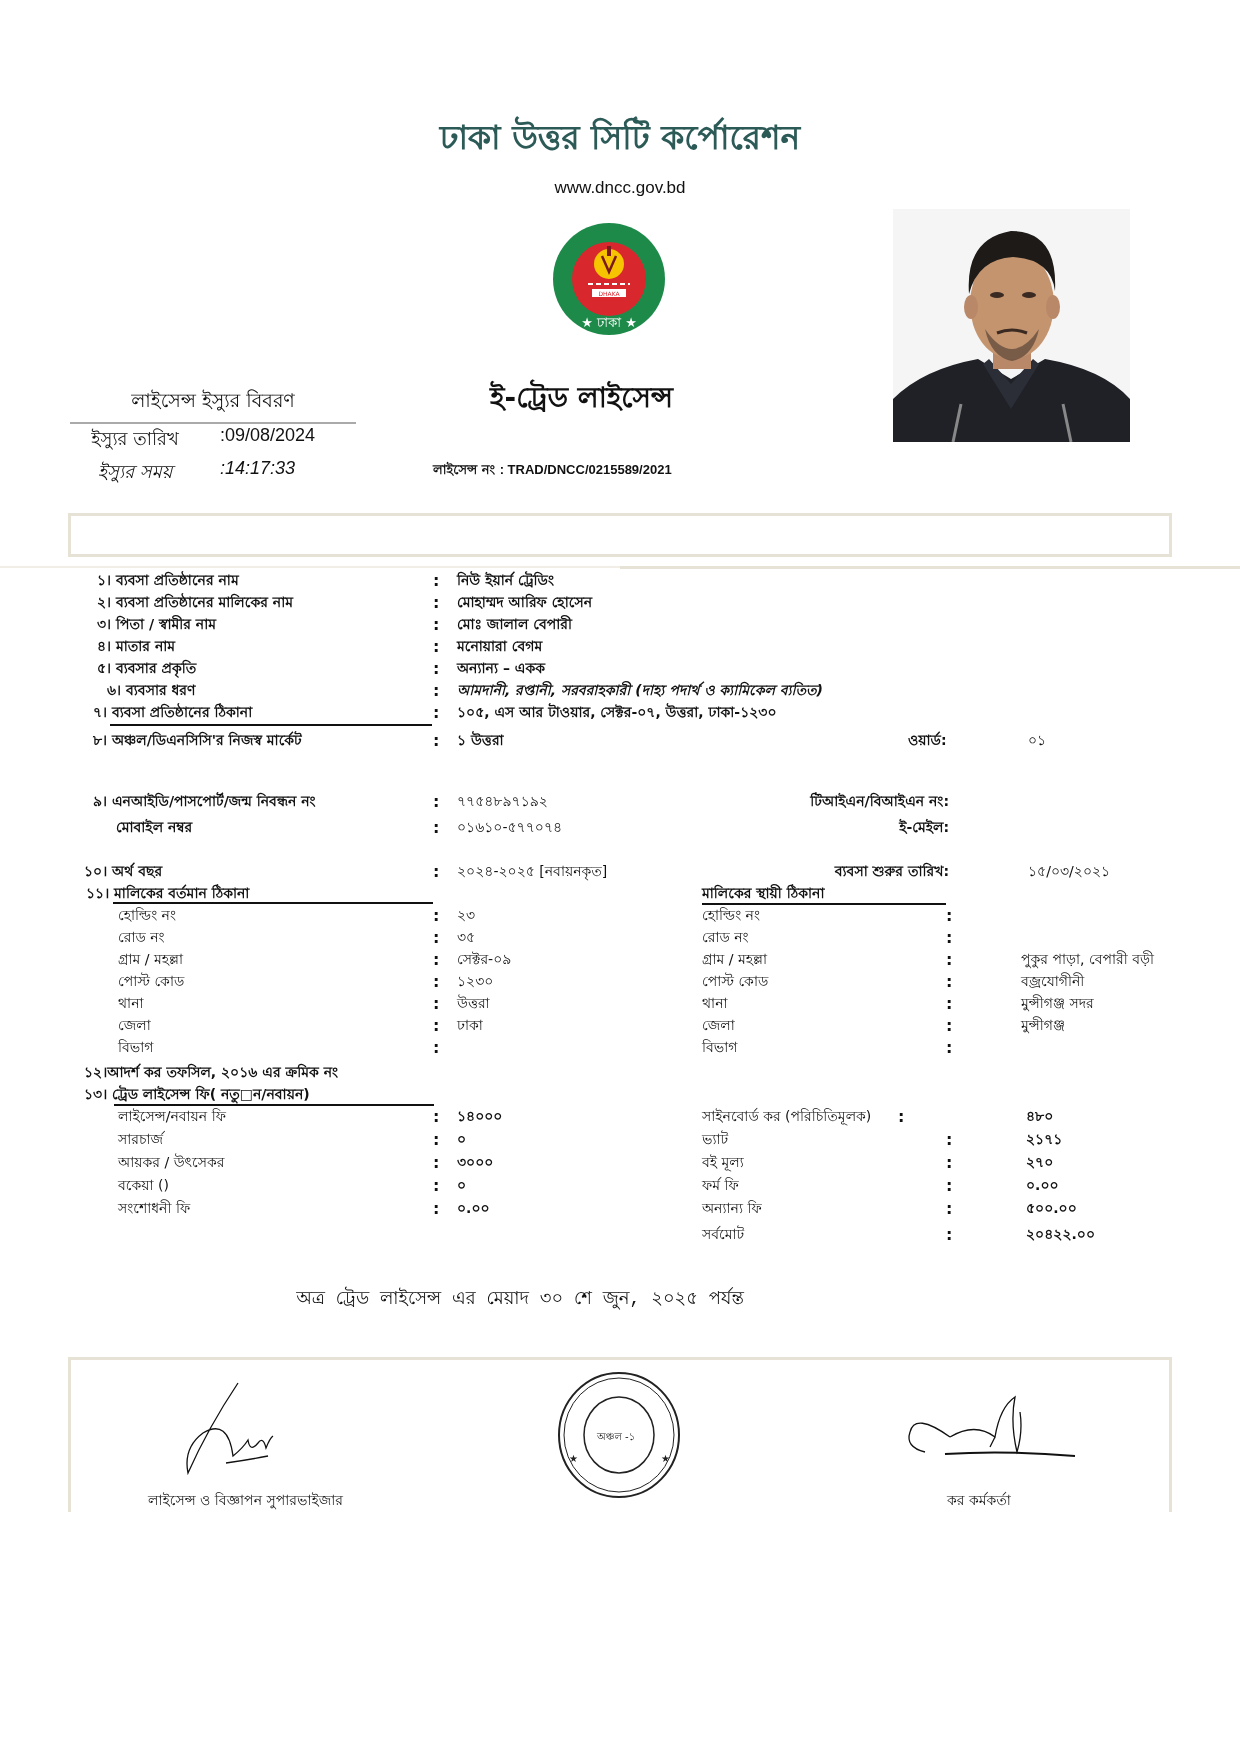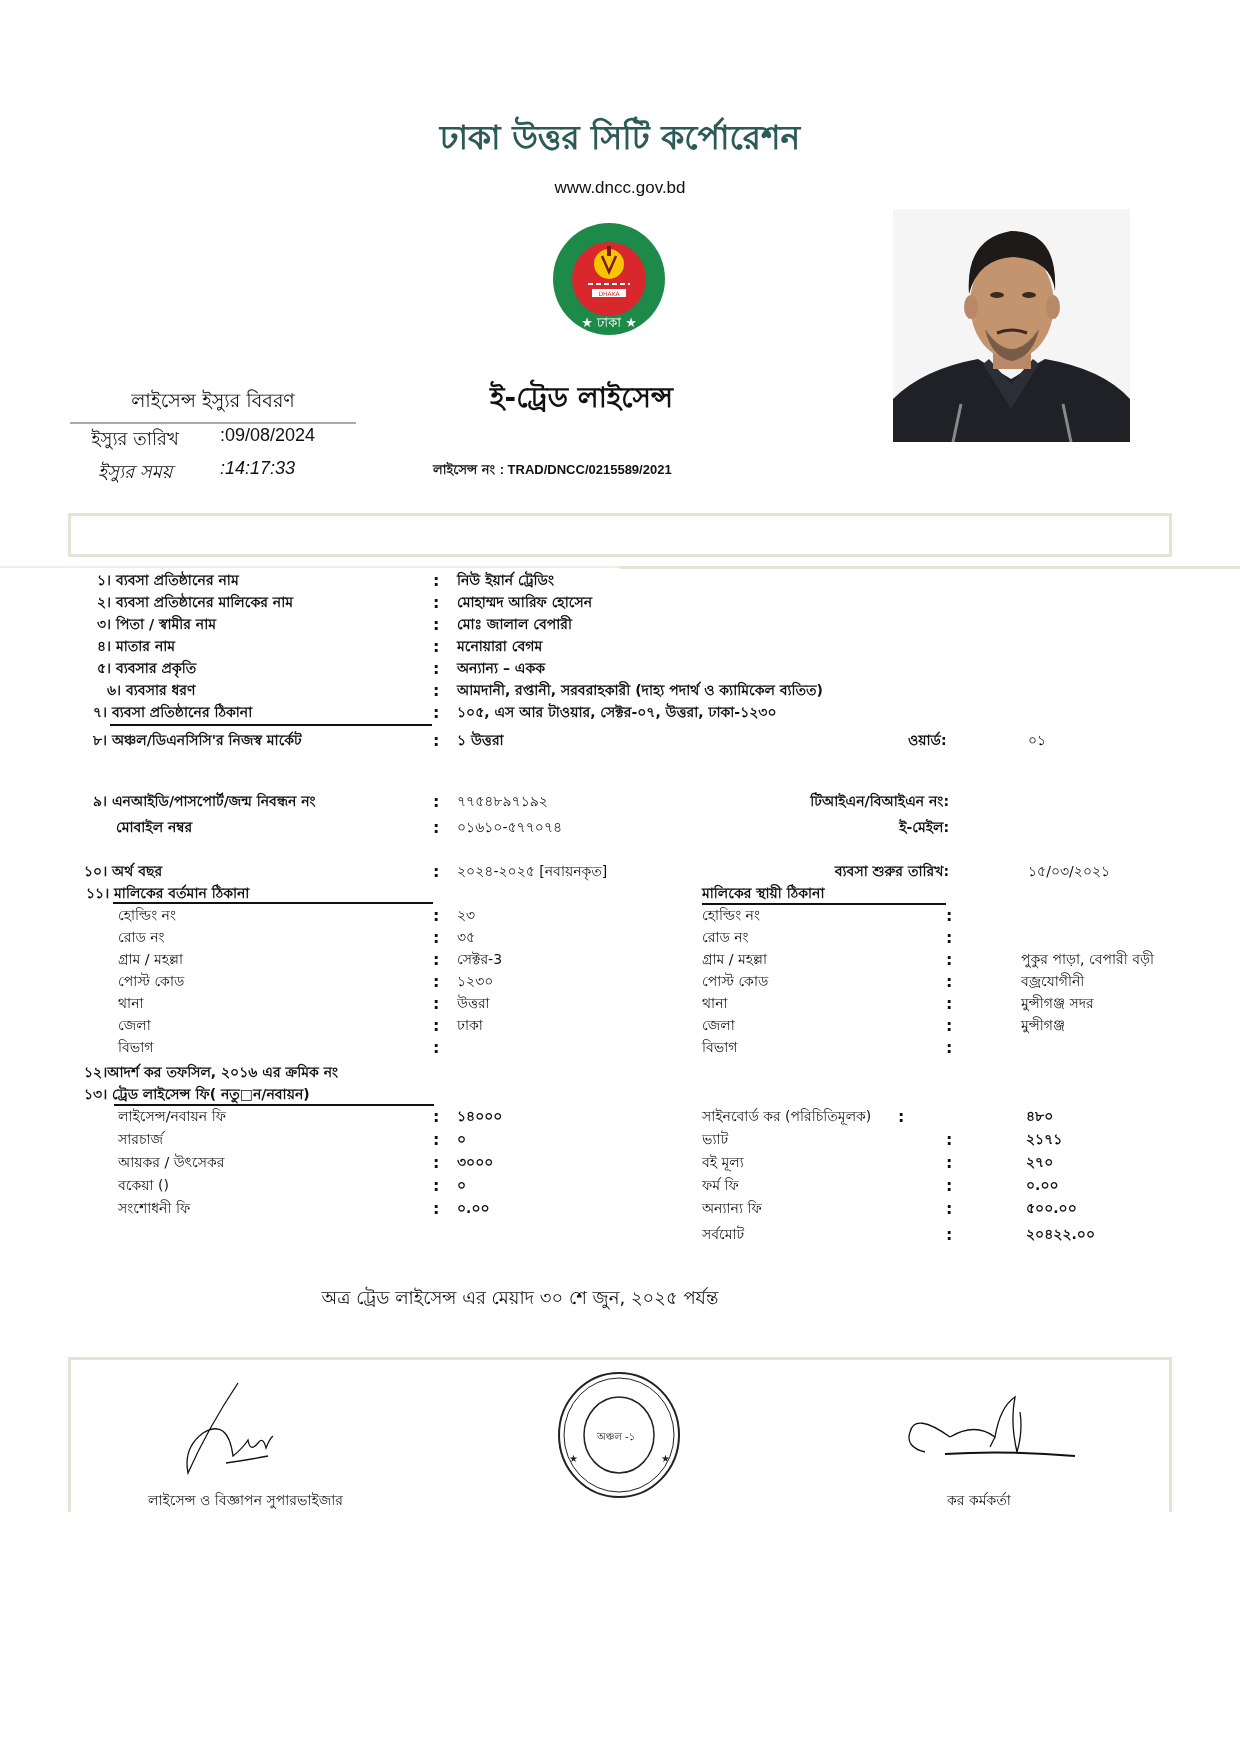--- a/index.html
+++ b/index.html
@@ -18,21 +18,21 @@
   .license-no { left: 433px; top: 460px; font-size: 13px; font-weight: bold; }
   .license-no .val { font-family: "Liberation Sans", sans-serif; }
   .preamble { left: 68px; top: 513px; width: 1104px; height: 44px; border: 3px solid #e6e3d6; font-size: 13.5px; line-height: 19px; color: #333; padding: 1px 4px; }
   .sep-line { left: 620px; top: 566px; width: 620px; height: 3px; background: #e6e3d6; }
   .sep-line2 { left: 0; top: 566px; width: 620px; height: 2px; background: #f0eee6; }
   .row { position: absolute; font-size: 14px; line-height: 18px; white-space: nowrap; }
   .b { font-weight: bold; }
   .colon { position: absolute; font-weight: bold; }
   .ul { position: absolute; height: 2px; background: #111; }
   .footer-box { left: 68px; top: 1357px; width: 1104px; height: 155px; border: 3px solid #e6e3d6; border-bottom: none; }
-  .validity { left: 0; width: 1040px; top: 1284px; text-align: center; font-size: 18px; }
+  .validity { left: 0; width: 1040px; top: 1284px; text-align: center; font-size: 18px; font-family: Liberation Mono, monospace; }
   .sig-label { font-size: 14px; }
   svg { display: block; }
 </style>
 </head>
 <body>
 
 <div class="abs org-title">ঢাকা উত্তর সিটি কর্পোরেশন</div>
 <div class="abs website">www.dncc.gov.bd</div>
 
 <div class="abs logo">
@@ -100,21 +100,21 @@
     <div class="colon" style="left: 433px; top: 615px;">:</div>
     <div class="row b" style="left: 457px; top: 615px;">মোঃ জালাল বেপারী</div>
     <div class="row b" style="left: 97px; top: 637px;">৪। মাতার নাম</div>
     <div class="colon" style="left: 433px; top: 637px;">:</div>
     <div class="row b" style="left: 457px; top: 637px;">মনোয়ারা বেগম</div>
     <div class="row b" style="left: 97px; top: 659px;">৫। ব্যবসার প্রকৃতি</div>
     <div class="colon" style="left: 433px; top: 659px;">:</div>
     <div class="row b" style="left: 457px; top: 659px;">অন্যান্য – একক</div>
     <div class="row b" style="left: 107px; top: 681px;">৬। ব্যবসার ধরণ</div>
     <div class="colon" style="left: 433px; top: 681px;">:</div>
-    <div class="row b" style="left: 457px; top: 681px;">আমদানী, রপ্তানী, সরবরাহকারী (দাহ্য পদার্থ ও ক্যামিকেল ব্যতিত)</div>
+    <div class="row b" style="left: 457px; top: 681px; font-style: italic;">আমদানী, রপ্তানী, সরবরাহকারী (দাহ্য পদার্থ ও ক্যামিকেল ব্যতিত)</div>
     <div class="row b" style="left: 93px; top: 703px;">৭। ব্যবসা প্রতিষ্ঠানের ঠিকানা</div>
     <div class="colon" style="left: 433px; top: 703px;">:</div>
     <div class="row b" style="left: 457px; top: 703px;">১০৫, এস আর টাওয়ার, সেক্টর-০৭, উত্তরা, ঢাকা-১২৩০</div>
     <div class="row b" style="left: 93px; top: 731px;">৮। অঞ্চল/ডিএনসিসি'র নিজস্ব মার্কেট</div>
     <div class="colon" style="left: 433px; top: 731px;">:</div>
     <div class="row b" style="left: 457px; top: 731px;">১ উত্তরা</div>
   </div>
 <div class="ul" style="left:110px; top:724px; width:322px;"></div>
 
 <div class="row b" style="left:908px; top:731px;">ওয়ার্ড:</div>
@@ -143,21 +143,21 @@
 <div class="ul" style="left:702px; top:903px; width:244px;"></div>
 <div id="current-address">
     <div class="row" style="left: 118px; top: 906px;">হোল্ডিং নং</div>
     <div class="colon" style="left: 433px; top: 906px;">:</div>
     <div class="row" style="left: 457px; top: 906px;">২৩</div>
     <div class="row" style="left: 118px; top: 928px;">রোড নং</div>
     <div class="colon" style="left: 433px; top: 928px;">:</div>
     <div class="row" style="left: 457px; top: 928px;">৩৫</div>
     <div class="row" style="left: 118px; top: 950px;">গ্রাম / মহল্লা</div>
     <div class="colon" style="left: 433px; top: 950px;">:</div>
-    <div class="row" style="left: 457px; top: 950px;">সেক্টর-3</div>
+    <div class="row" style="left: 457px; top: 950px;">সেক্টর-০৯</div>
     <div class="row" style="left: 118px; top: 972px;">পোস্ট কোড</div>
     <div class="colon" style="left: 433px; top: 972px;">:</div>
     <div class="row" style="left: 457px; top: 972px;">১২৩০</div>
     <div class="row" style="left: 118px; top: 994px;">থানা</div>
     <div class="colon" style="left: 433px; top: 994px;">:</div>
     <div class="row" style="left: 457px; top: 994px;">উত্তরা</div>
     <div class="row" style="left: 118px; top: 1016px;">জেলা</div>
     <div class="colon" style="left: 433px; top: 1016px;">:</div>
     <div class="row" style="left: 457px; top: 1016px;">ঢাকা</div>
     <div class="row" style="left: 118px; top: 1038px;">বিভাগ</div>

